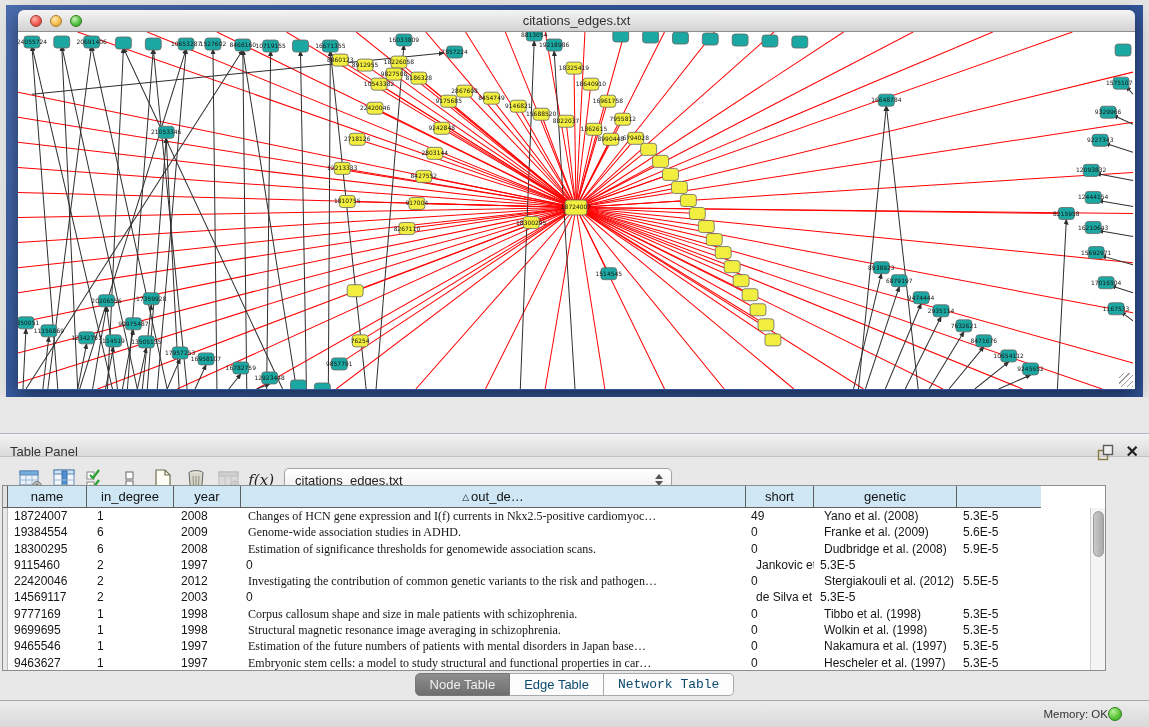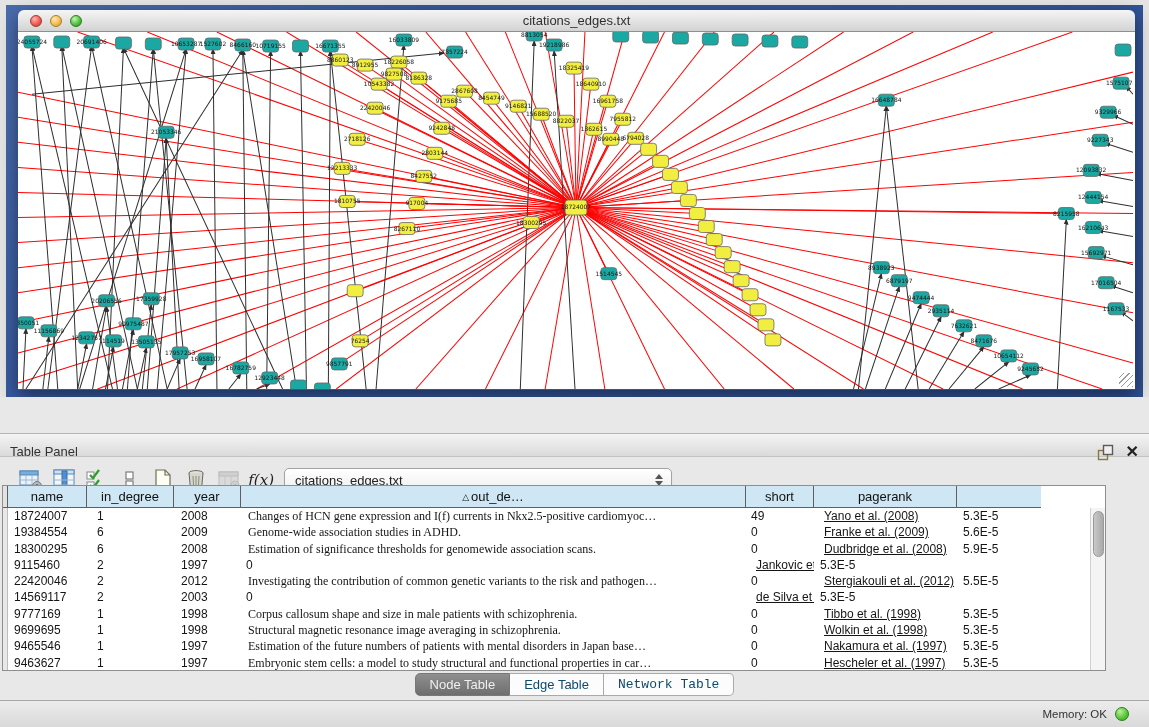--- a/index.html
+++ b/index.html
@@ -51,37 +51,37 @@
   .ghead .gcell { background:#cfe6f5; border-right:1px solid #5f5f5f; border-bottom:1px solid #5f5f5f;
                   font-size:13px; color:#111; text-align:center; height:22px; line-height:21px;
                   overflow:hidden; white-space:nowrap; }
   .ghead .gcell.gutter { background:#e2e2e2; }
   .ghead .gcell.filler { border-right:none; }
   .sort { font-size:9px; position:relative; top:-1px; margin-right:2px; }
   .gbody .gcell { height:16.3px; line-height:16.3px; font-size:12px; color:#151515;
                   overflow:hidden; white-space:nowrap; }
   .gbody .gutter { background:#e8e8e8; border-right:1px solid #bdbdbd; }
   .c-name { padding-left:6px; } .c-ind { padding-left:10px; } .c-year { padding-left:7px; }
-  .c-title { padding-left:7px;font-family:Liberation Serif, serif; } .c-out { padding-left:5px; } .c-short { padding-left:10px;text-decoration:underline; } .c-pr { padding-left:6px; }
+  .c-title { padding-left:7px;font-family:Liberation Serif, serif; } .c-out { padding-left:5px; } .c-short { padding-left:10px; } .c-pr { padding-left:6px; }
   .vscroll { position:absolute; right:0; top:22px; bottom:0; width:15px; background:#f4f4f4; border-left:1px solid #cfcfcf; }
   .vthumb { position:absolute; left:2px; top:3px; width:11px; height:46px; border-radius:6px;
             background:linear-gradient(90deg,#c9c9c9,#a9a9a9); border:1px solid #9a9a9a; }
 
   
   .tabbar { position:absolute; top:276px; left:0; width:100%; display:flex; justify-content:center; }
   .tab { height:23px; padding:0 14px; font-size:13px; line-height:22px; background:#fcfcfc; color:#0c4a6e;
          border:1px solid #a9a9a9; border-left:none; }
   .tab:first-child { border-left:1px solid #a9a9a9; border-radius:5px 0 0 5px; }
   .tab:last-child { border-radius:0 5px 5px 0;font-family:Liberation Mono, monospace; }
   .tab.sel { background:linear-gradient(#8f8f8f,#6e6e6e); color:#f0f0f0; border-color:#787878; }
 
   
   .statusbar { position:absolute; left:0; bottom:0; width:100%; height:27px;
                background:linear-gradient(#ececec,#d9d9d9); border-top:1px solid #a8a8a8;
-               display:flex; align-items:center; justify-content:flex-end; gap:8px; padding-right:20px;
+               display:flex; align-items:center; justify-content:flex-end; padding-right:27px;
                font-size:11.5px; color:#333;text-align:right; }
   .memdot { width:14px; height:14px; border-radius:50%; border:1px solid #2c7d1e;
             background:radial-gradient(circle at 35% 30%, #b9f09a, #55c332 60%, #3da32b); }
 
   
   .eline { stroke-width:1; fill:none; }
   .nlabel { font-family:"DejaVu Sans", sans-serif; font-size:6px; fill:#161616; text-anchor:middle; }
 </style>
 </head>
 <body>
@@ -761,21 +761,21 @@
     </div>
 
     <div class="grid">
       <div class="grow ghead" id="grid-header">
           <div class="gcell gutter"></div>
           <div class="gcell">name</div>
           <div class="gcell">in_degree</div>
           <div class="gcell">year</div>
           <div class="gcell"><span class="sort">△</span>out_de…</div>
           <div class="gcell">short</div>
-          <div class="gcell">pagerank</div>
+          <div class="gcell">genetic</div>
           <div class="gcell filler"></div>
         </div>
       <div id="grid-body">
           <div class="grow gbody">
             <div class="gcell gutter"></div>
             <div class="gcell c-name">18724007</div>
             <div class="gcell c-ind">1</div>
             <div class="gcell c-year">2008</div>
             <div class="gcell c-title">Changes of HCN gene expression and I(f) currents in Nkx2.5-positive cardiomyoc…</div>
             <div class="gcell c-out">49</div>

